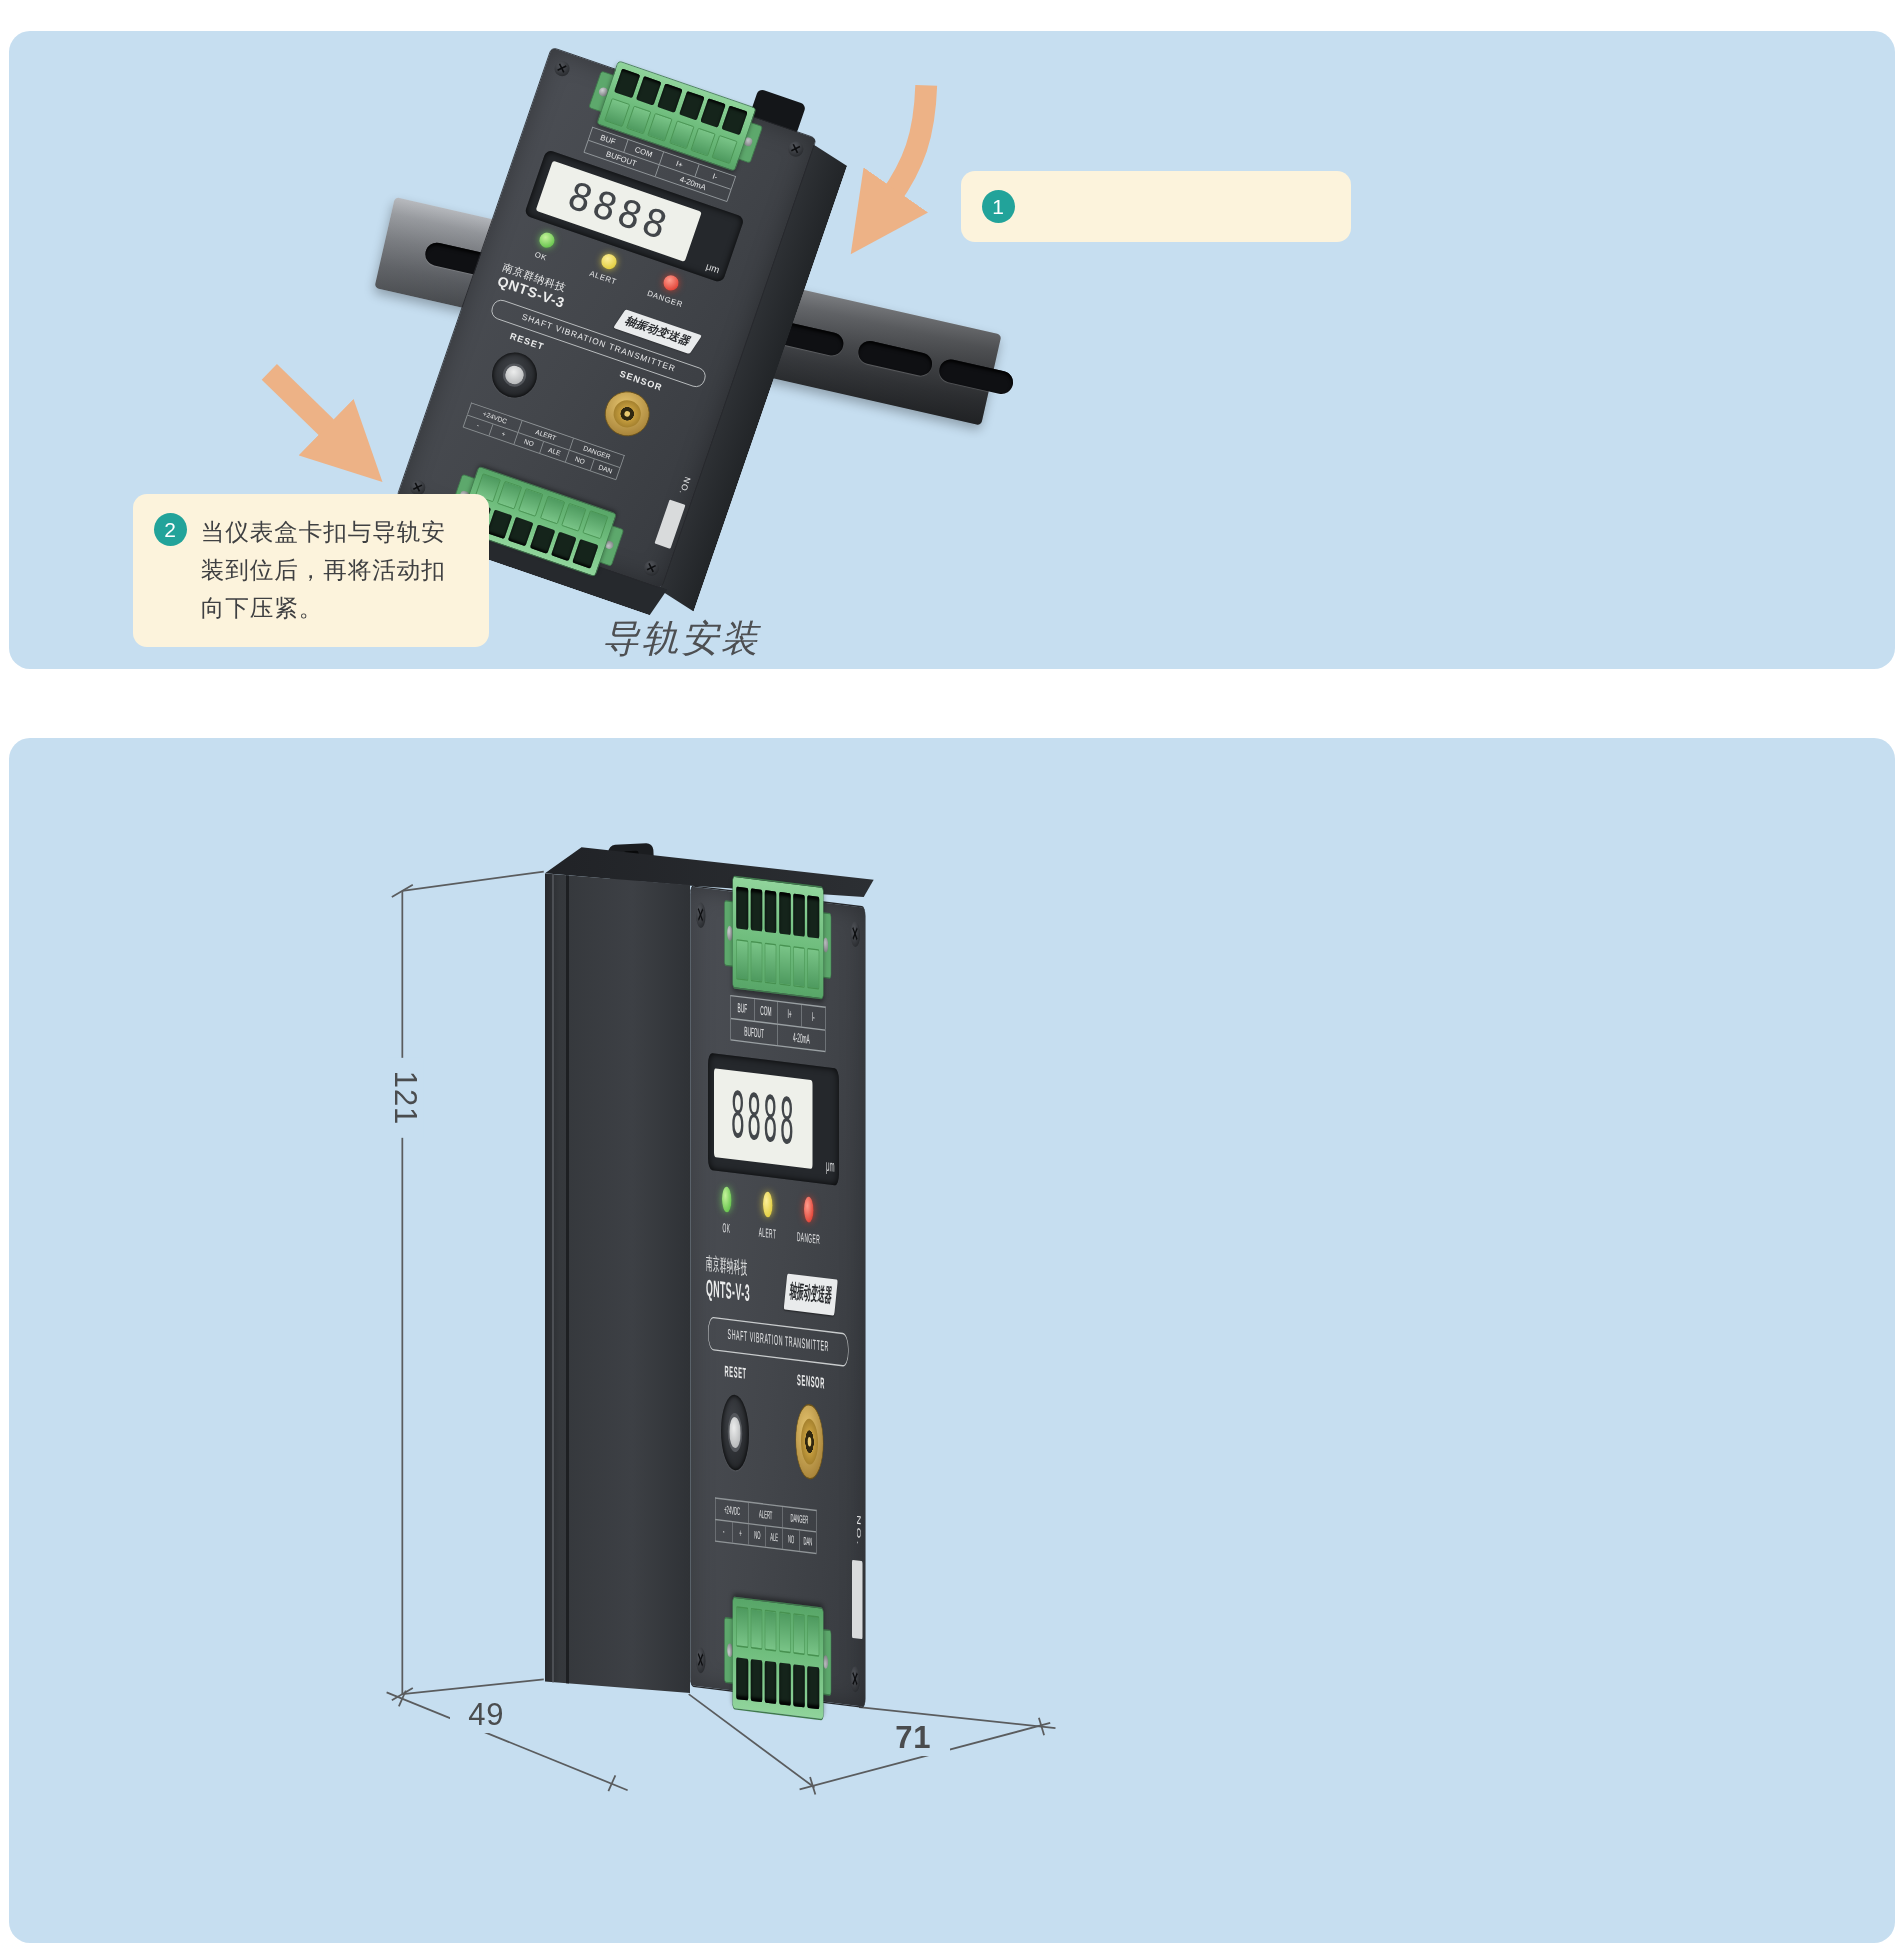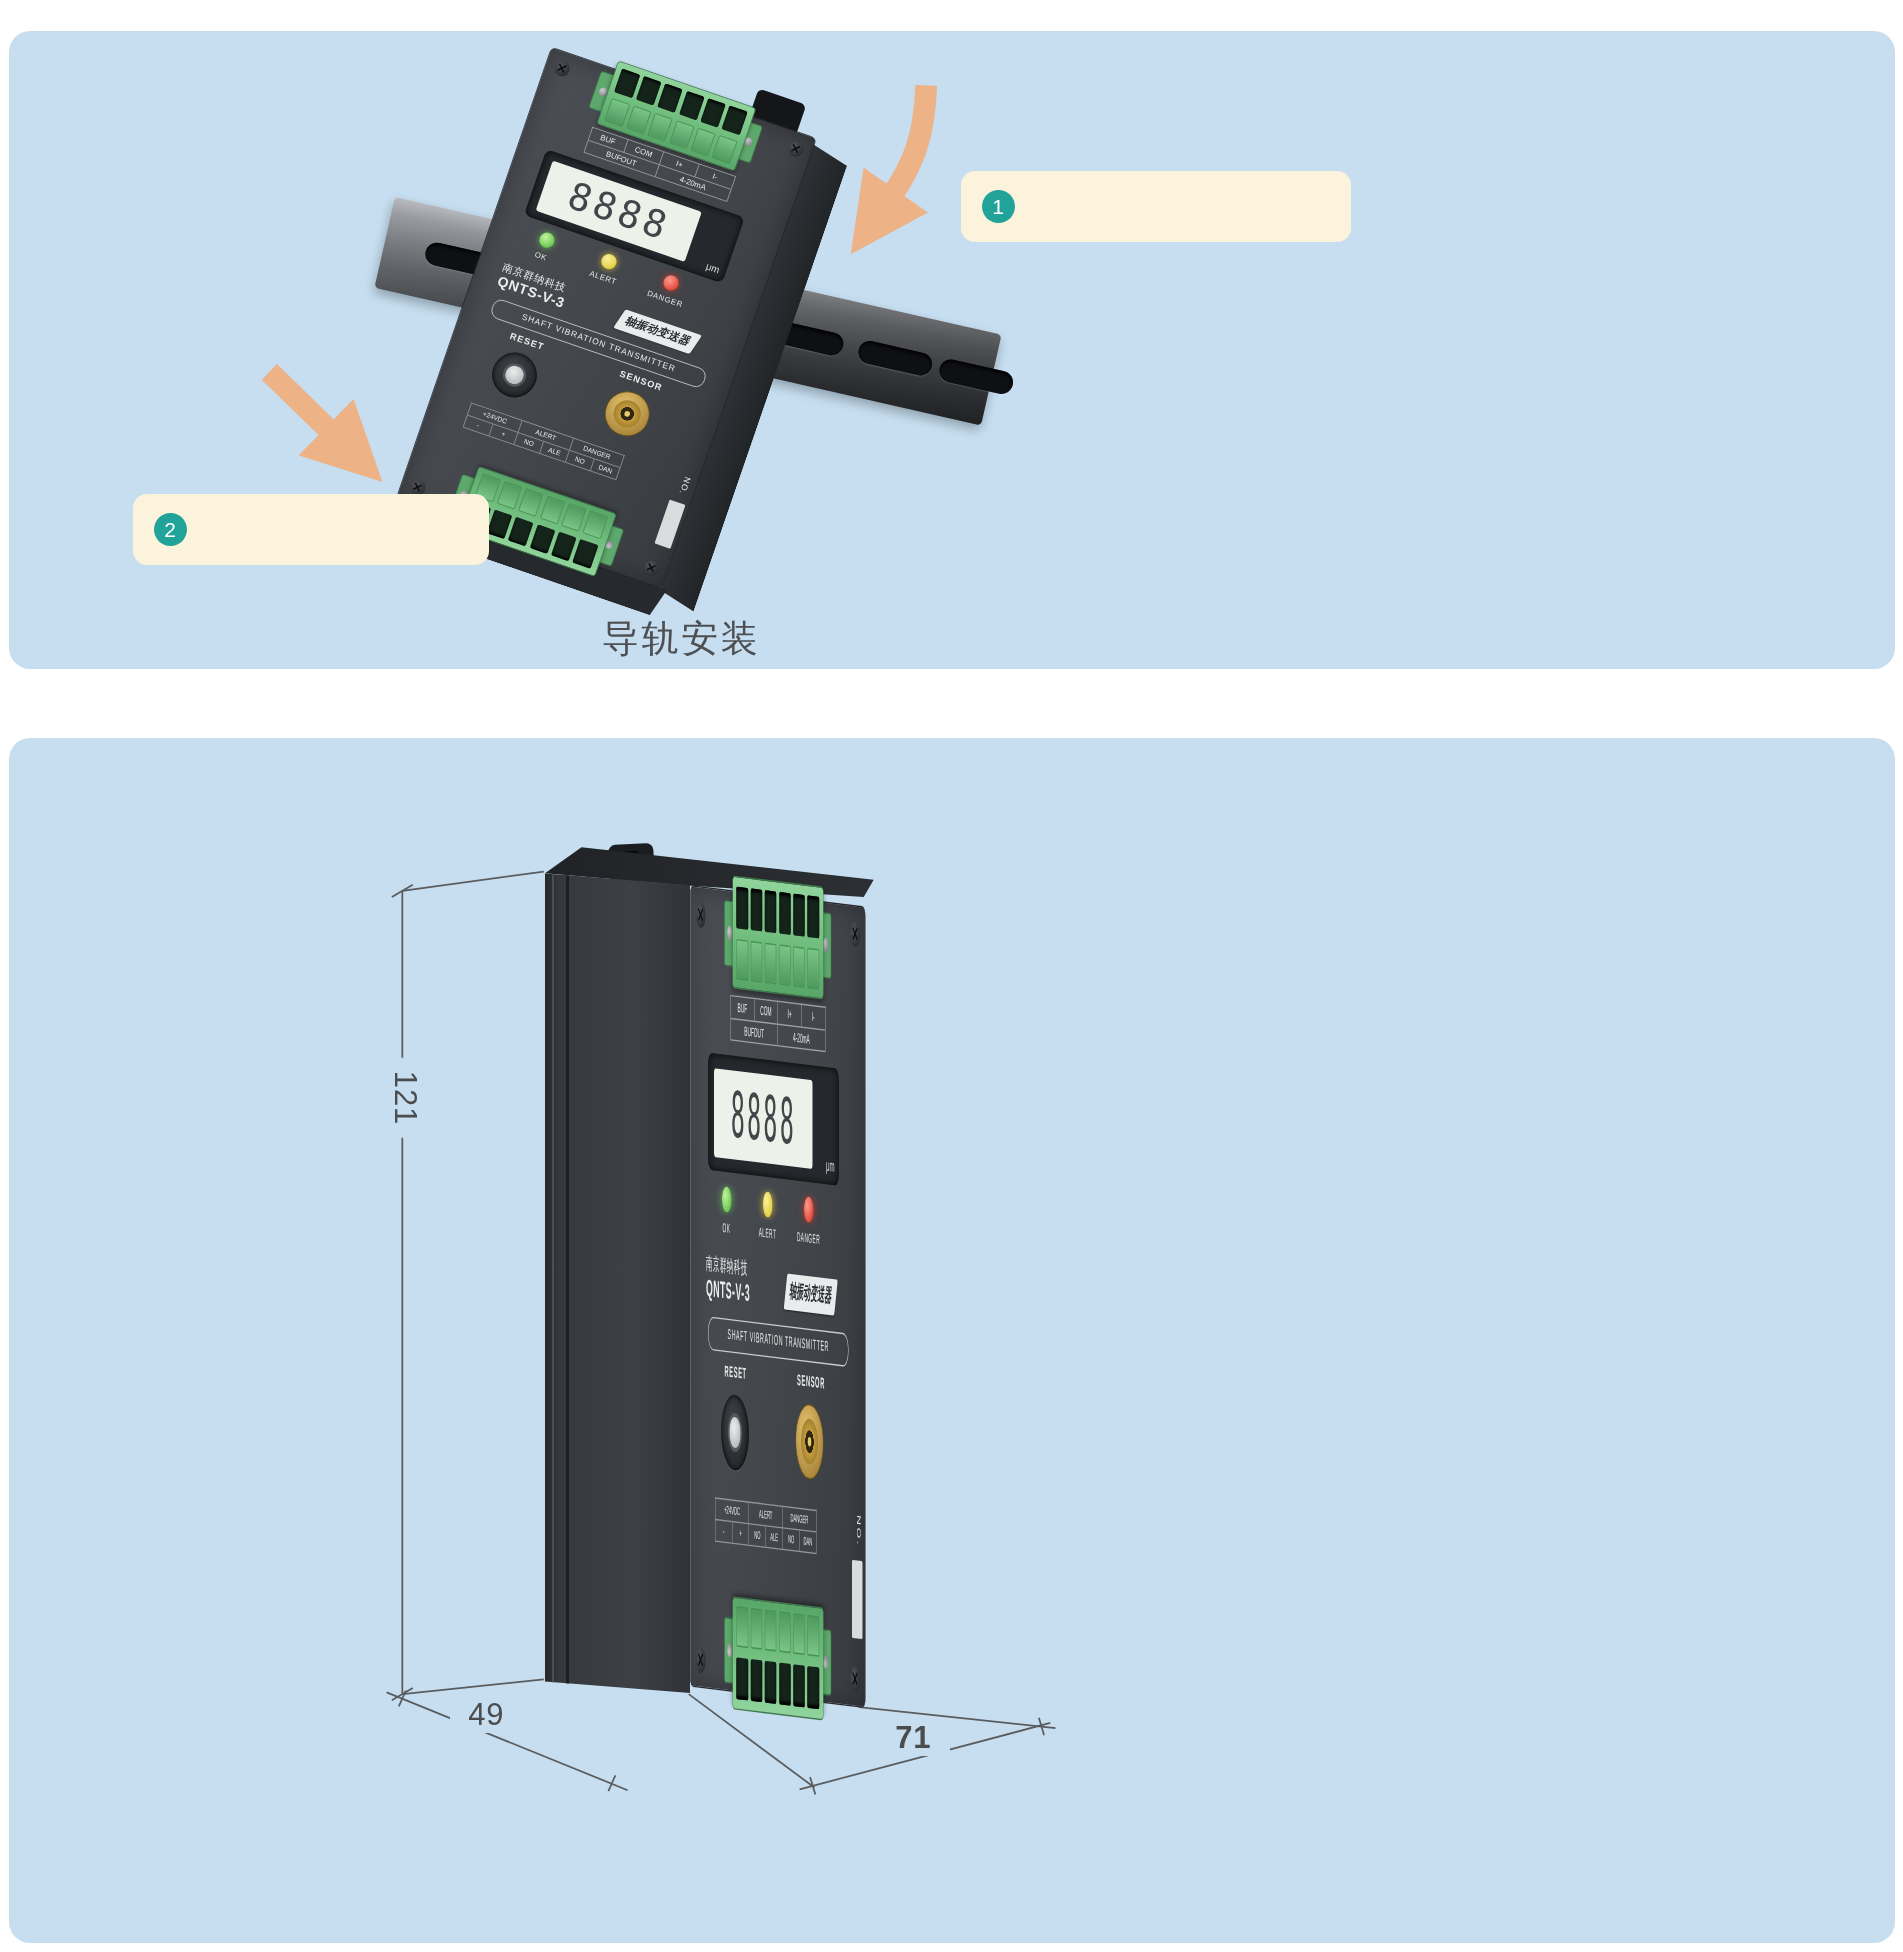--- a/index.html
+++ b/index.html
@@ -120,21 +120,21 @@
   .arrows{position:absolute;inset:0;z-index:3;pointer-events:none;}
 
   .callout{position:absolute;background:var(--callout,#fcf3dc);border-radius:14px;padding:19px 21px;
     display:flex;gap:14px;align-items:flex-start;z-index:4;}
   .callout .num{flex:0 0 auto;width:33px;height:33px;border-radius:50%;background:var(--accent,#22a39a);
     color:#fff;font-size:21px;line-height:33px;text-align:center;}
   .callout .txt{flex:1;font-size:23.6px;line-height:1.62;color:#3f4042;letter-spacing:0.9px;}
   #callout-1{left:952px;top:140px;width:348px;}
   #callout-2{left:124px;top:463px;width:314px;}
   .caption{position:absolute;left:559px;top:583px;width:227px;text-align:center;
-    font-size:37px;color:#4d4f52;letter-spacing:2.6px;z-index:4;}
+    font-size:37px;color:#4d4f52;letter-spacing:2.6px;z-index:4;font-style:italic;}
 
   
   .b-clip{position:absolute;left:600px;top:106px;width:45px;height:38px;background:#1b1d20;border-radius:7px;
     transform:rotate(-3deg);}
   .b-clip::after{content:"";position:absolute;left:50%;top:7px;transform:translateX(-50%);
     width:15.7px;height:10.5px;background:#090a0b;border-radius:2.6px;}
   .b-topface{position:absolute;left:533px;top:105px;width:332px;height:54px;
     background:linear-gradient(90deg,#202226,#2c2f33);
     clip-path:polygon(1% 56%,12% 8%,100% 68%,97% 100%,45% 79%);}
   .b-side{position:absolute;left:536px;top:147px;width:145px;height:808px;transform:skewY(4.5deg);
@@ -295,20 +295,21 @@
     <path d="M1050,62 C1048,120 1036,152 1008,192" fill="none" stroke="#edb286" stroke-width="25" marker-end="url(#ah)"></path>
     <path d="M298,390 L372,462" fill="none" stroke="#edb286" stroke-width="25" marker-end="url(#ah)"></path>
   </svg>
 
   <div id="callout-1" class="callout">
     <span class="num">1</span>
   </div>
 
   <div id="callout-2" class="callout">
     <span class="num">2</span>
+    <span class="txt">当仪表盒卡扣与导轨安装到位后，再将活动扣向下压紧。</span>
   </div>
 
   <div class="caption">导轨安装</div>
 </div>
 
 <div id="panel-bottom" class="panel">
 
   <svg class="dims" width="1886" height="1205" viewBox="0 0 2159 1380">
     <g stroke="#5a5c5e" stroke-width="2" fill="none">
 

